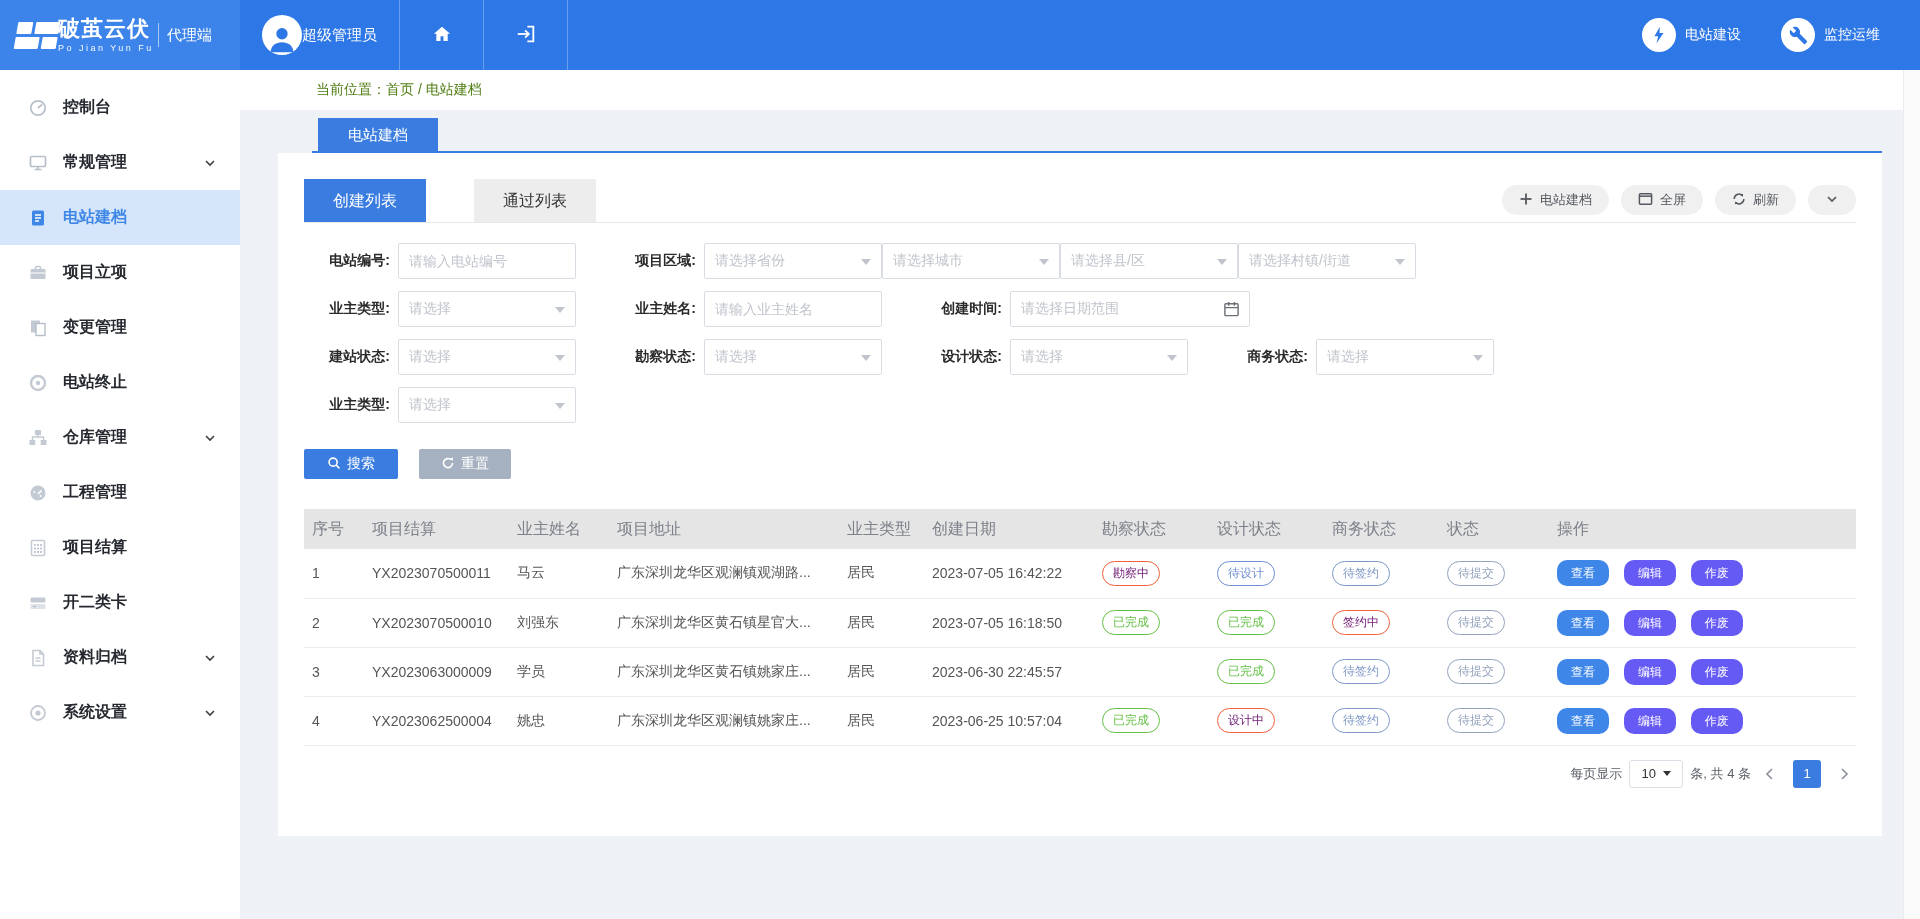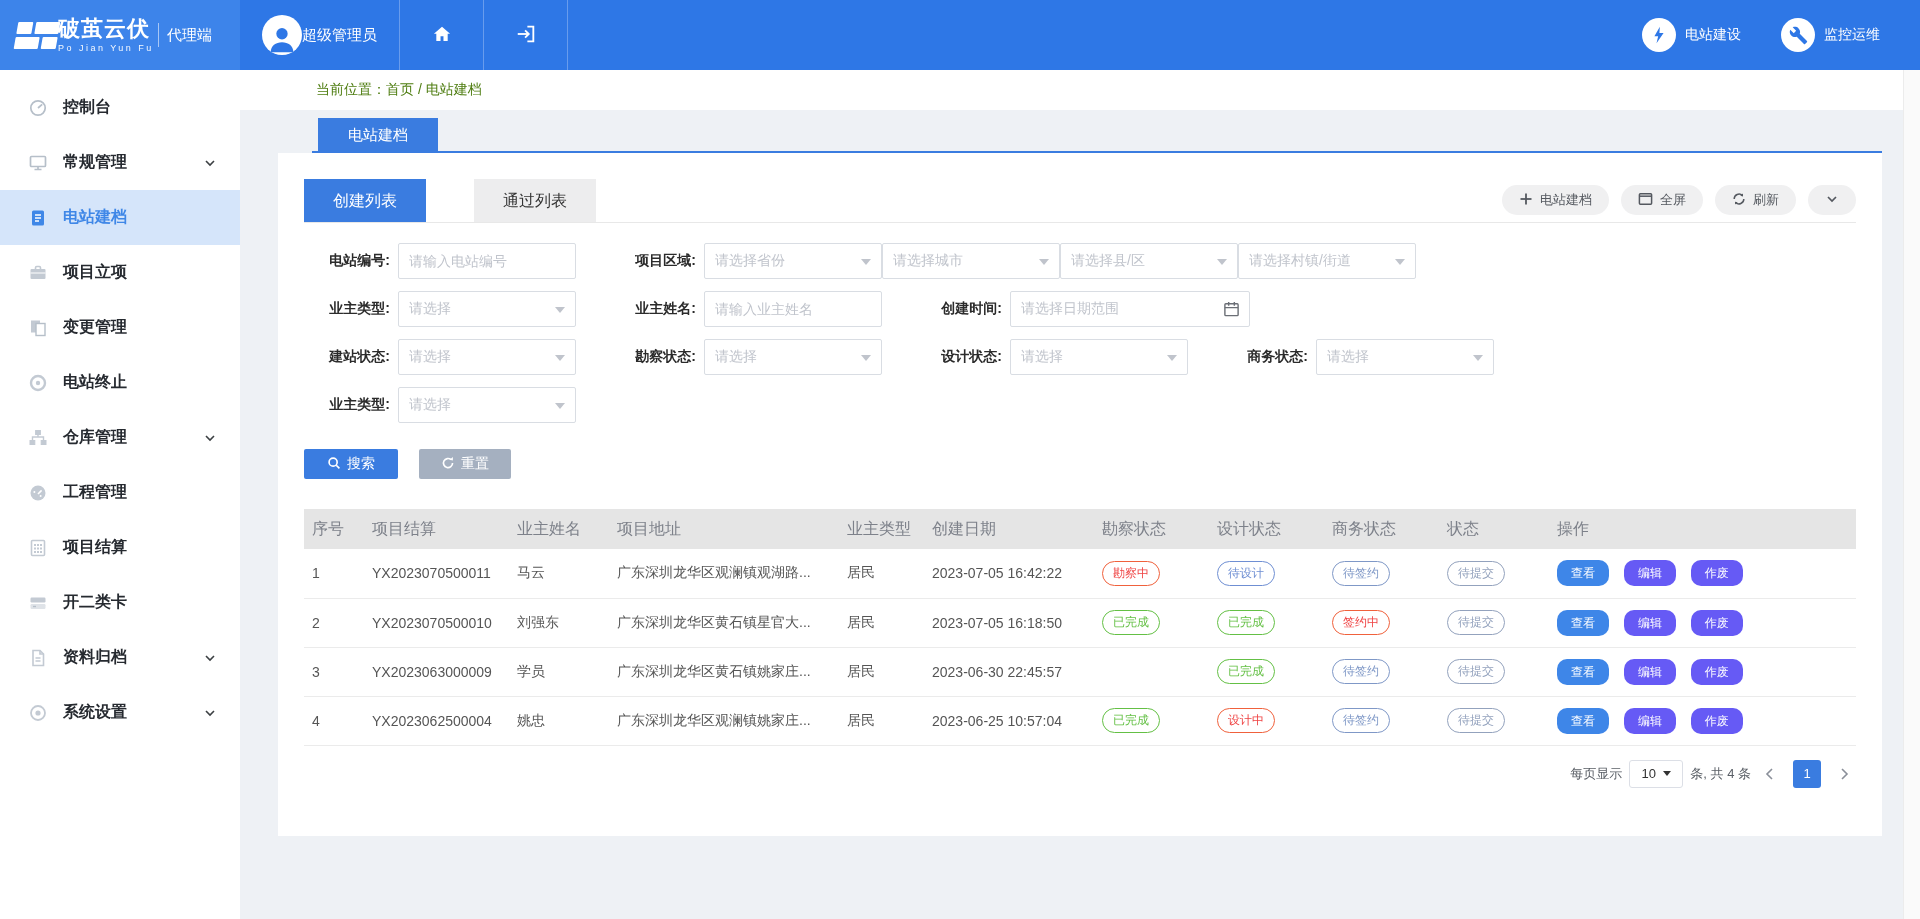--- a/index.html
+++ b/index.html
@@ -75,21 +75,21 @@
   .btn { height:30px; border:none; border-radius:2px; color:#fff; font-size:14px; display:inline-flex;
          align-items:center; justify-content:center; gap:6px; cursor:pointer; font-family:inherit; }
   .btn-search { width:94px; background:#3a7ce0; }
   .btn-reset  { width:92px; background:#a5b0c0; }
 
   
   table { width:100%; border-collapse:collapse; table-layout:fixed; margin-top:30px; }
   thead th { background:#e5e5e5; height:40px; font-weight:400; font-size:16px; color:#7d818a; text-align:left; padding-left:8px; }
   tbody td { height:49px; border-bottom:1px solid #ebebeb; font-size:14px; color:#555; padding-left:8px; white-space:nowrap; overflow:hidden; }
   .badge { display:inline-block; min-width:58px; text-align:center; padding:3px 10px; border:1px solid; border-radius:13px; font-size:12px; background:#fff; }
-  .b-orange { color:#ef4444; border-color:#f0613c; }
+  .b-orange { color:#701a75; border-color:#f0613c; }
   .b-green  { color:#64c045; border-color:#64c045; }
   .b-blue   { color:#6f8fd3; border-color:#6f8fd3; }
   .b-steel  { color:#7f98c7; border-color:#7f98c7; }
   .b-gray   { color:#93a2bd; border-color:#93a2bd; }
   .op { display:inline-block; width:52px; height:26px; line-height:26px; text-align:center; color:#fff;
         font-size:12px; border-radius:10px; margin-right:11px; cursor:pointer; }
   .op-view { background:#3e86e8; } .op-edit,.op-void { background:#665af5; }
 
   
   .pager { margin-top:14px; display:flex; justify-content:flex-end; align-items:center; font-size:13px; color:#5a5f66; gap:7px; }

